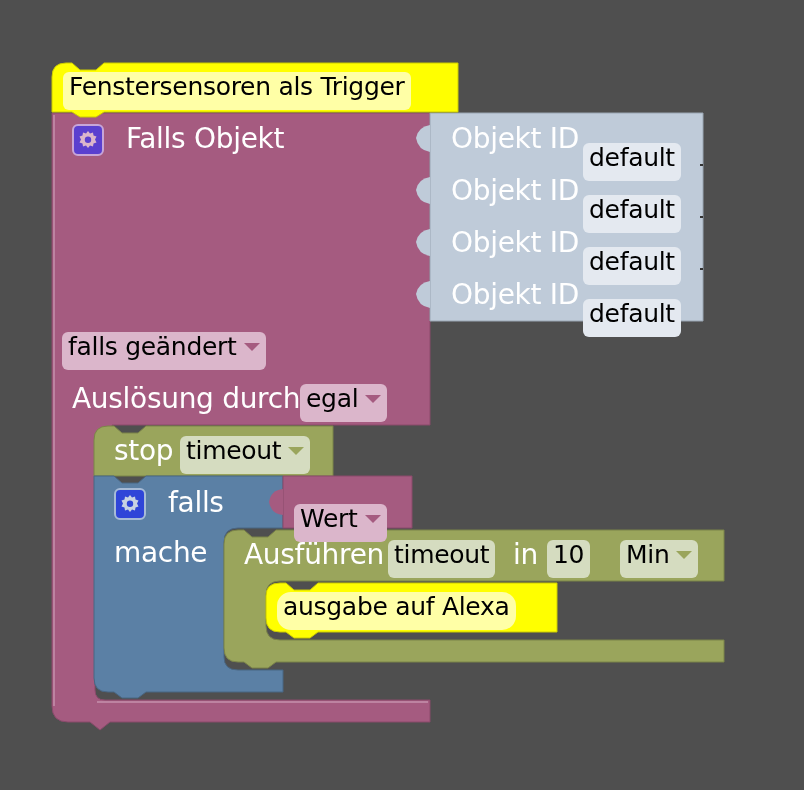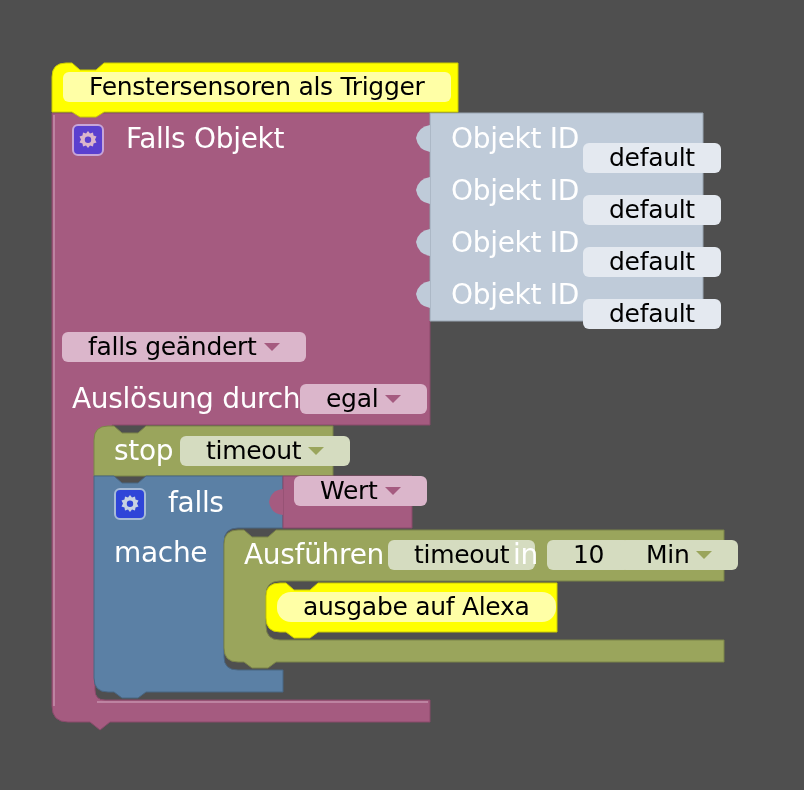--- a/index.html
+++ b/index.html
@@ -1,21 +1,21 @@
 <!DOCTYPE html>
 <html><head>
 <meta charset="utf-8">
 <style>
   html, body { margin:0; padding:0; }
   body { width:804px; height:790px; background:#4f4f4f; position:relative; overflow:hidden;
          font-family:"DejaVu Sans","Liberation Sans",sans-serif; }
   svg.blocks { position:absolute; left:0; top:0; }
   .lbl { position:absolute; color:#fff; font-size:28px; line-height:30px; white-space:nowrap; letter-spacing:-0.3px; }
-  .field { position:absolute; border-radius:6px; height:30px; line-height:30px; font-size:25px; color:#000;
-           padding:0 26px; white-space:nowrap; letter-spacing:-0.3px; box-sizing:border-box; }
+  .field { position:absolute; border-radius:6px; height:38px; line-height:30px; font-size:25px; color:#000;
+           padding:0 6px; white-space:nowrap; letter-spacing:-0.3px; box-sizing:border-box; }
   .field .arr { display:inline-block; width:0; height:0; border-left:8px solid transparent; border-right:8px solid transparent;
                margin-left:7px; vertical-align:middle; position:relative; top:-1px; }
   .f-purple { background:#dbb6cb; }
   .f-purple .arr { border-top:8px solid #a55b80; }
   .f-green { background:#d5dcc0; }
   .f-green .arr { border-top:8px solid #9aa55c; }
   .f-blue { background:#e4e9f0;margin-top:20px; }
   .f-yellow { background:#ffffa6; }
   .gear { position:absolute; width:32px; height:32px; border-radius:6px; box-sizing:border-box;
           display:flex; align-items:center; justify-content:center; }
@@ -101,21 +101,21 @@
   <span>timeout</span><span class="arr"></span>
 </div>
 
 <div class="gear" style="left:114px;top:488px;background:#2f45d8;border:2px solid #a7bbd6;">
   <svg width="20" height="20" viewBox="0 0 20 20">
       <path fill="#c8d3e2" d="M10,1 L12,3.5 L15,2.5 L15.5,5.5 L18.5,6.5 L17,9.5 L18.5,12.5 L15.5,13.5 L15,16.5 L12,15.5 L10,18 L8,15.5 L5,16.5 L4.5,13.5 L1.5,12.5 L3,9.5 L1.5,6.5 L4.5,5.5 L5,2.5 L8,3.5 Z"></path>
       <circle cx="10" cy="9.7" r="3.2" fill="#2f45d8"></circle>
     </svg>
 </div>
 <div class="lbl" style="left:168px;top:488px;">falls</div>
-<div class="field f-purple" style="left:294px;top:476px;">
+<div class="field f-purple" style="left:294px;top:504px;">
   <span>Wert</span><span class="arr"></span>
 </div>
 <div class="lbl" style="left:114px;top:538px;">mache</div>
 
 <div class="lbl" style="left:244px;top:540px;">Ausführen</div>
 <div class="field f-green" style="left:388px;top:540px;">timeout</div>
 <div class="lbl" style="left:513px;top:540px;">in</div>
 <div class="field f-green" style="left:547px;top:540px;">10</div>
 <div class="field f-green" style="left:620px;top:540px;">
   <span>Min</span><span class="arr"></span>

